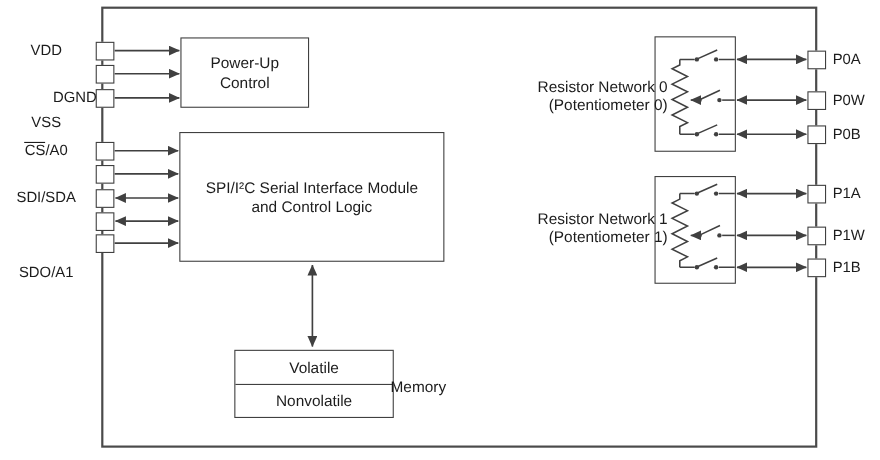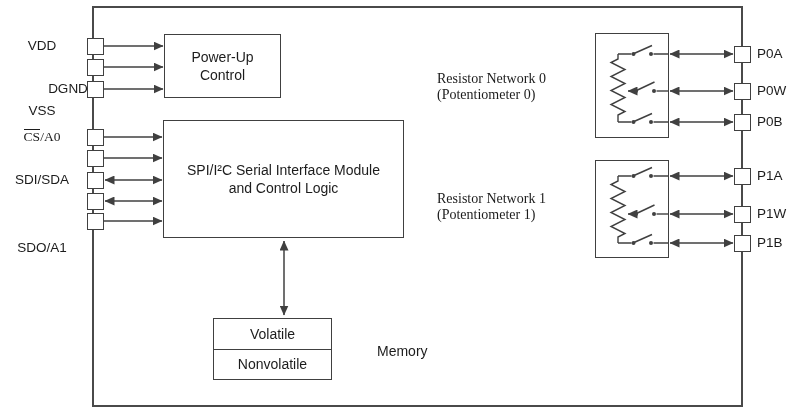--- a/index.html
+++ b/index.html
@@ -12,37 +12,37 @@
     position:absolute;left:92px;top:6px;width:651px;height:401px;
     border:2px solid #4a4a4a;box-sizing:border-box;z-index:0;background:#ffffff;
   }
   .block{
     position:absolute;border:1.6px solid #404040;background:#ffffff;box-sizing:border-box;
     display:flex;flex-direction:column;align-items:center;justify-content:center;
     text-align:center;font-size:14px;line-height:18px;z-index:2;
   }
   .powerup{left:164px;top:34px;width:117px;height:64px;}
   .spi{left:163px;top:120px;width:241px;height:118px;}
-  .memory{left:213px;top:318px;width:119px;height:62px;padding:0;justify-content:stretch;}
+  .memory{left:213px;top:318px;width:145px;height:62px;padding:0;justify-content:stretch;}
   .mem-cell{flex:1;display:flex;align-items:center;justify-content:center;width:100%;font-size:14px;}
   .mem-cell.top{border-bottom:1.4px solid #404040;}
   .netbox{z-index:2;position:absolute;border:1.6px solid #404040;background:transparent;box-sizing:border-box;}
   .net0{left:595px;top:33px;width:74px;height:105px;}
   .net1{left:595px;top:160px;width:74px;height:98px;}
   .pin{
     position:absolute;width:17px;height:17px;background:#ffffff;
     border:1.7px solid #404040;box-sizing:border-box;z-index:3;
   }
   .lbl{position:absolute;white-space:nowrap;z-index:3;font-size:13.5px;line-height:18px;}
   .lbl-left{left:0;width:84px;text-align:center;height:18px;}
   .lbl-right{left:757px;height:18px;}
-  .net-label{position:absolute;width:170px;text-align:left;font-size:14px;line-height:16px;z-index:2;font-family:Liberation Serif, serif;}
+  .net-label{position:absolute;width:170px;text-align:right;font-size:14px;line-height:16px;z-index:2;}
   .net-label.n0{left:437px;top:71px;}
   .net-label.n1{left:437px;top:191px;}
-  .mem-label{position:absolute;left:377px;top:343px;font-size:14px;z-index:2;}
+  .mem-label{position:absolute;left:355px;top:343px;font-size:14px;z-index:2;}
   .ovl{position:relative;display:inline-block;}
   .ovl::before{content:"";position:absolute;left:0;right:0;top:0.5px;border-top:1.4px solid #1c1c1c;}
 </style>
 </head>
 <body>
 
 <div class="canvas">
 
   <div class="outer-box"></div>
 
@@ -150,21 +150,21 @@
   <div class="pin" style="left:86.5px;top:80.5px;"></div>
   <div class="pin" style="left:86.5px;top:128.5px;"></div>
   <div class="pin" style="left:86.5px;top:149.5px;"></div>
   <div class="pin" style="left:86.5px;top:171.5px;"></div>
   <div class="pin" style="left:86.5px;top:192.5px;"></div>
   <div class="pin" style="left:86.5px;top:212.5px;"></div>
 
   <div class="lbl lbl-left" style="top:37px;">VDD</div>
   <div class="lbl lbl-left" style="top:58px;margin-top:44px;">VSS</div>
   <div class="lbl lbl-left" style="top:80px;padding-left:26px;">DGND</div>
-  <div class="lbl lbl-left" style="top:128px;font-family:Liberation Serif, serif;"><span class="ovl">CS</span><span>/A0</span></div>
+  <div class="lbl lbl-left" style="top:128px;"><span class="ovl">CS</span><span>/A0</span></div>
   <div class="lbl lbl-left" style="top:171px;">SDI/SDA</div>
   <div class="lbl lbl-left" style="top:192px;margin-top:47px;">SDO/A1</div>
 
   <div class="pin" style="left:733.5px;top:45.5px;"></div>
   <div class="pin" style="left:733.5px;top:82.5px;"></div>
   <div class="pin" style="left:733.5px;top:113.5px;"></div>
   <div class="pin" style="left:733.5px;top:167.5px;"></div>
   <div class="pin" style="left:733.5px;top:205.5px;"></div>
   <div class="pin" style="left:733.5px;top:234.5px;"></div>
 

